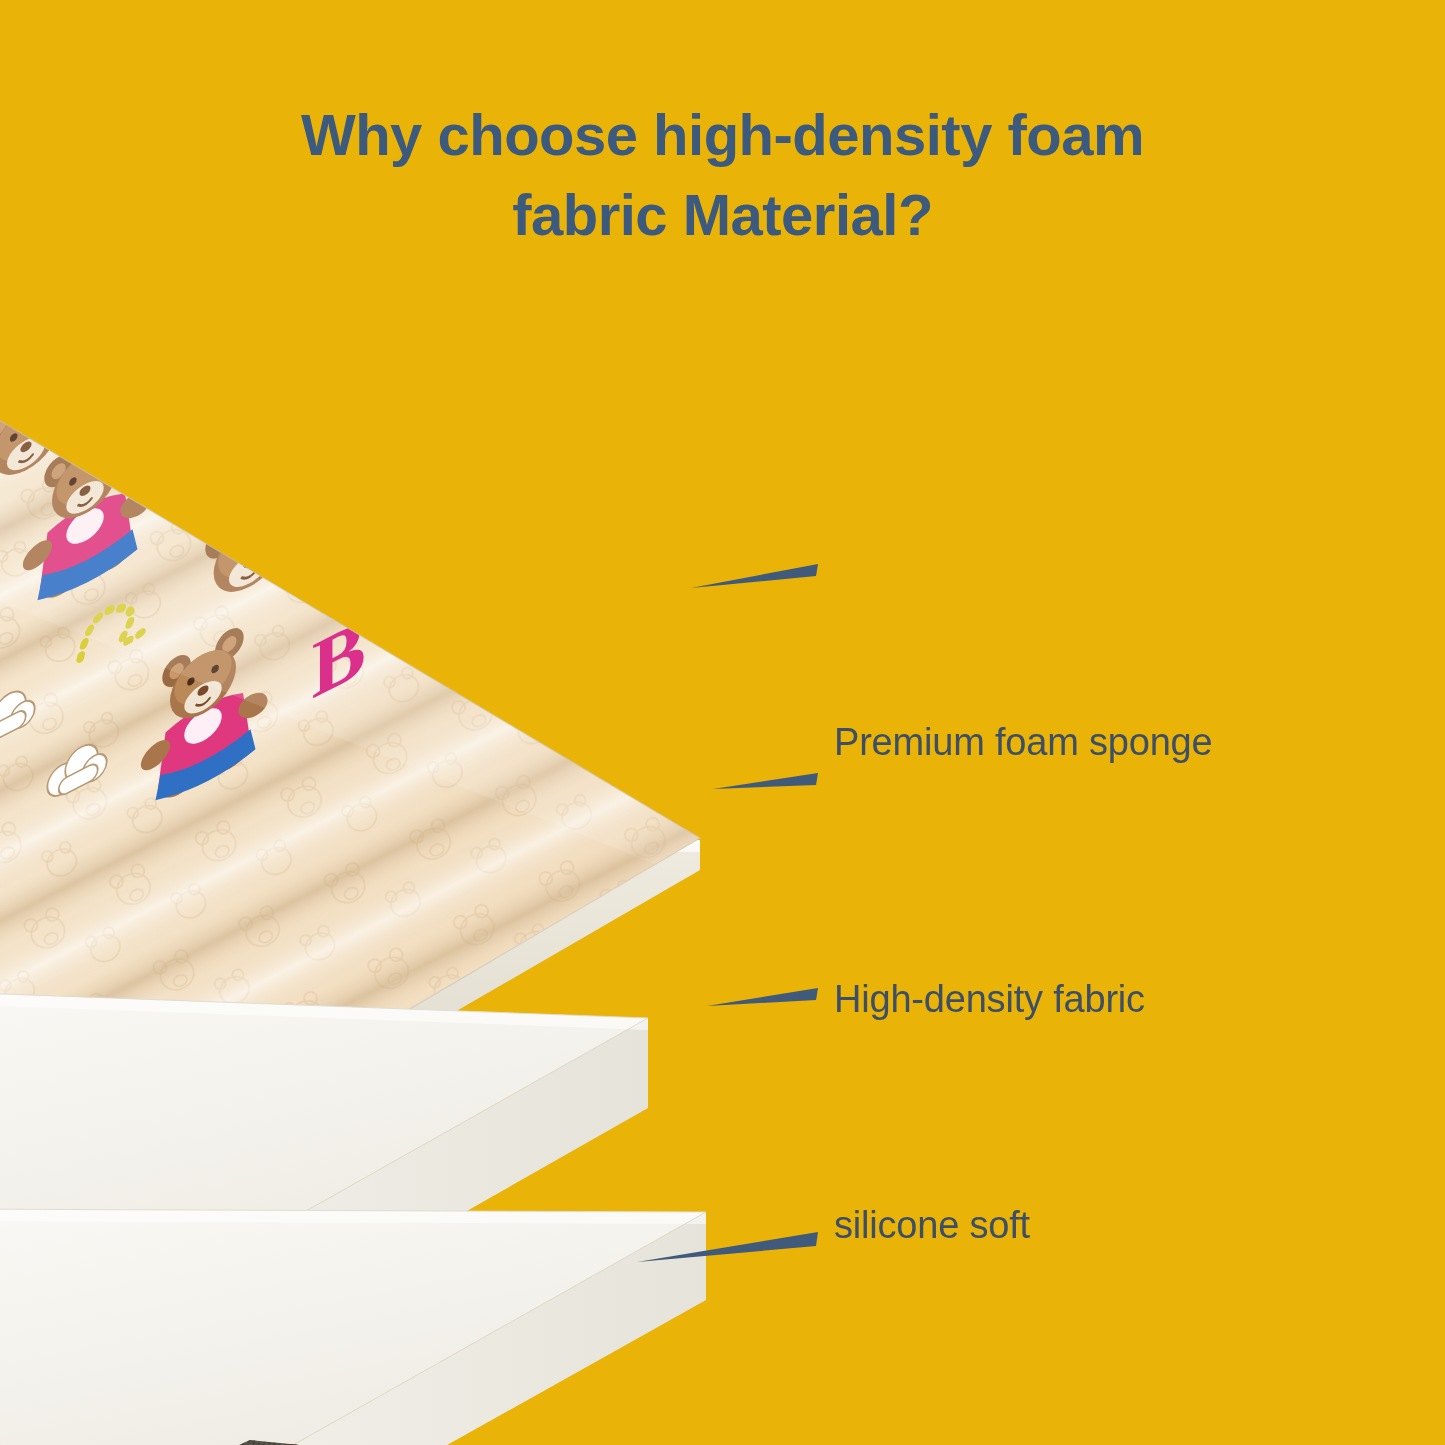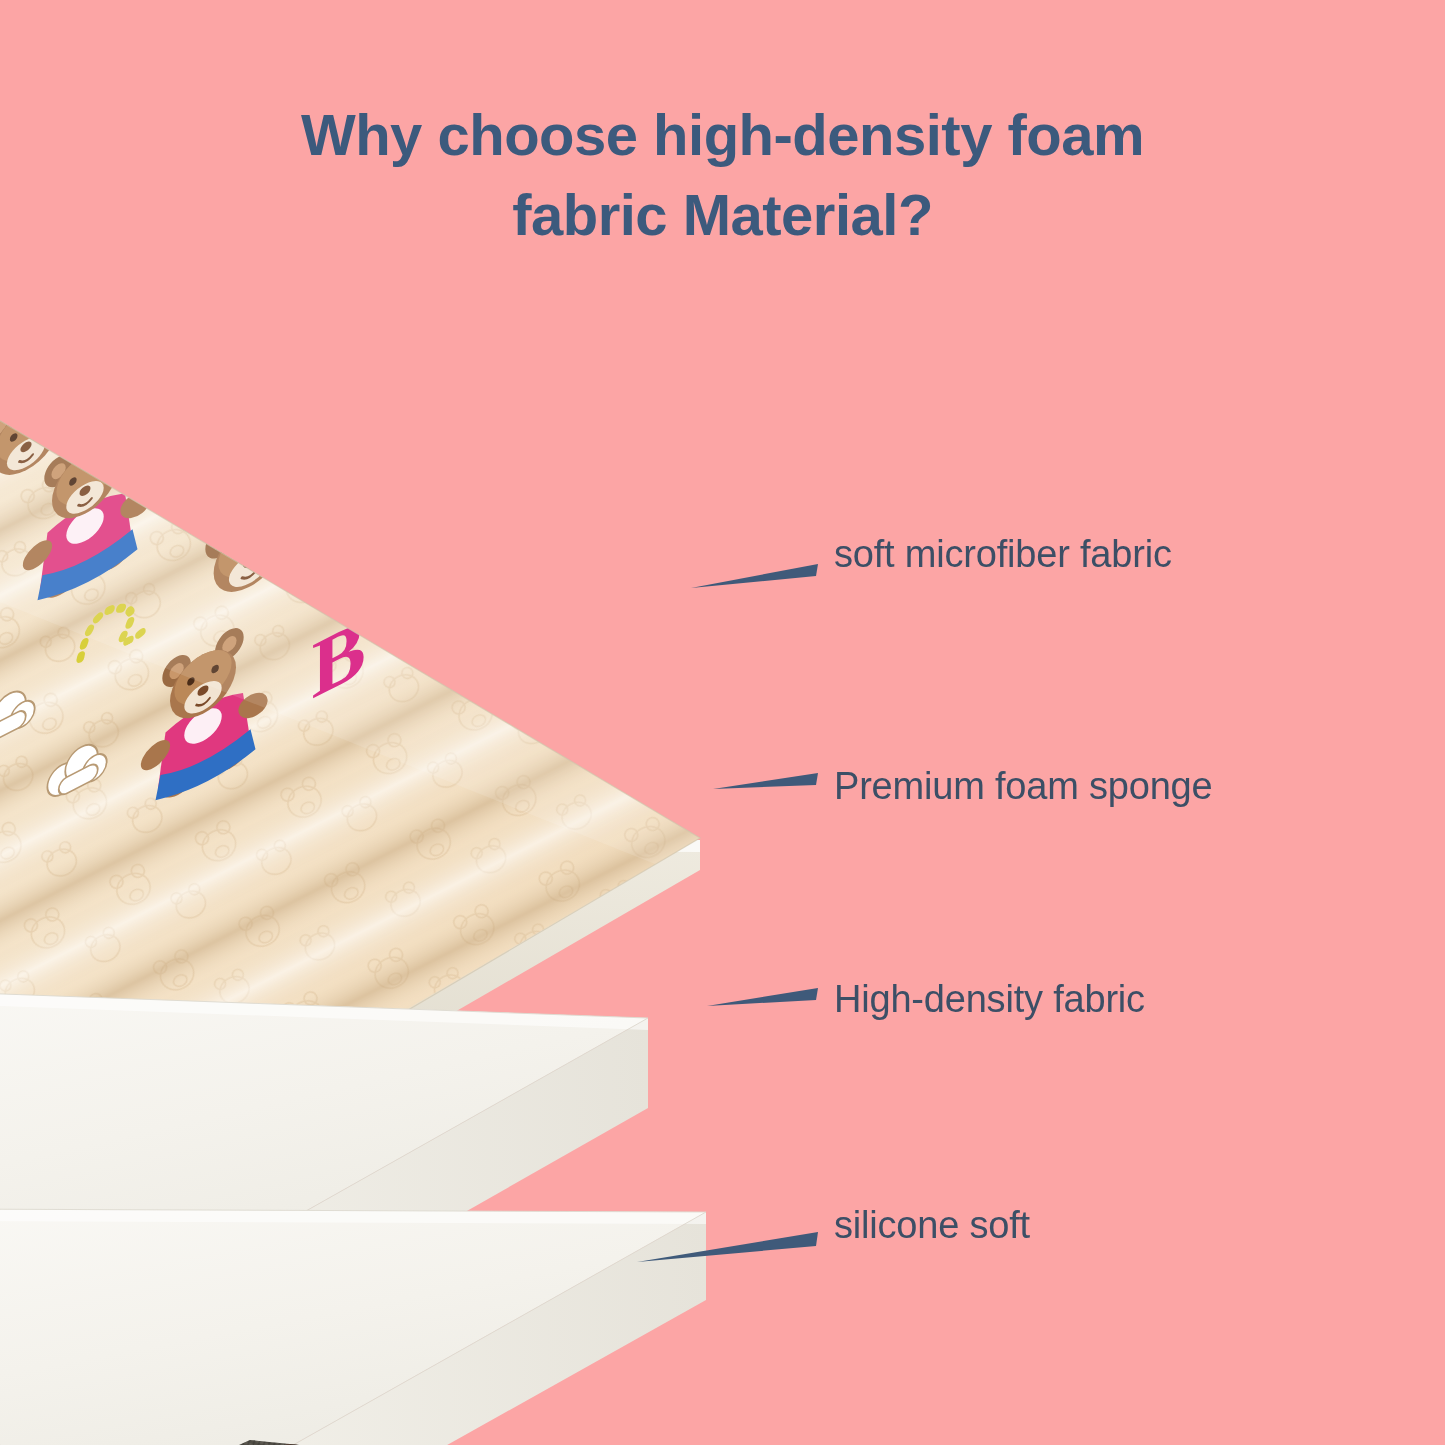--- a/index.html
+++ b/index.html
@@ -3,21 +3,21 @@
 <meta charset="utf-8">
 <style>
   * { margin:0; padding:0; box-sizing:border-box; }
   html,body { background:#ffffff; }
   body {
     width:1445px; height:1445px;
     font-family:"Liberation Sans", sans-serif;
     position:relative; overflow:hidden;
   }
 
-  #stage { position:absolute; inset:0; background:#fca5a5; }
+  #stage { position:absolute; inset:0; background:#eab308; }
 
   
   .title-block{
     position:absolute; left:0; top:95px; width:1445px;
     text-align:center; padding:0 150px;
   }
   .title-line{
     color:#3c5a7d;
     font-weight:bold;
     font-size:58px;
@@ -31,21 +31,21 @@
     position:absolute;
     color:#3c4f66;
     font-size:38px;
     line-height:46px;
     font-weight:400;
     letter-spacing:-0.2px;
     white-space:nowrap;
   }
   .label .ln{ display:block; }
   #label-1{ left:834px; top:531px; }
-  #label-2{ left:834px; top:763px;text-align:right; }
+  #label-2{ left:834px; top:719px;text-align:right; }
   #label-3{ left:834px; top:976px; }
   #label-4{ left:834px; top:1202px; }
 
   
   .leader{ position:absolute; overflow:visible; }
   #leader-1{ left:690px; top:552px;  width:130px; height:40px; }
   #leader-2{ left:712px; top:765px;  width:110px; height:34px; }
   #leader-3{ left:706px; top:980px;  width:116px; height:34px; }
   #leader-4{ left:636px; top:1222px; width:185px; height:44px; }
 
@@ -401,21 +401,20 @@
 
   <svg class="leader" id="leader-3" viewBox="0 0 116 34" xmlns="http://www.w3.org/2000/svg">
     <path d="M1 26 L112 8 L110 20 Z" fill="#3f5a7a"></path>
   </svg>
 
   <svg class="leader" id="leader-4" viewBox="0 0 185 44" xmlns="http://www.w3.org/2000/svg">
     <path d="M1 40 L182 10 L180 24 Z" fill="#3f5a7a"></path>
   </svg>
 
   <div class="label" id="label-1">
-    <span class="ln">soft microfiber fabric</span>
   </div>
 
   <div class="label" id="label-2">
     <span class="ln">Premium foam sponge</span>
   </div>
 
   <div class="label" id="label-3">
     <span class="ln">High-density fabric</span>
   </div>
 

